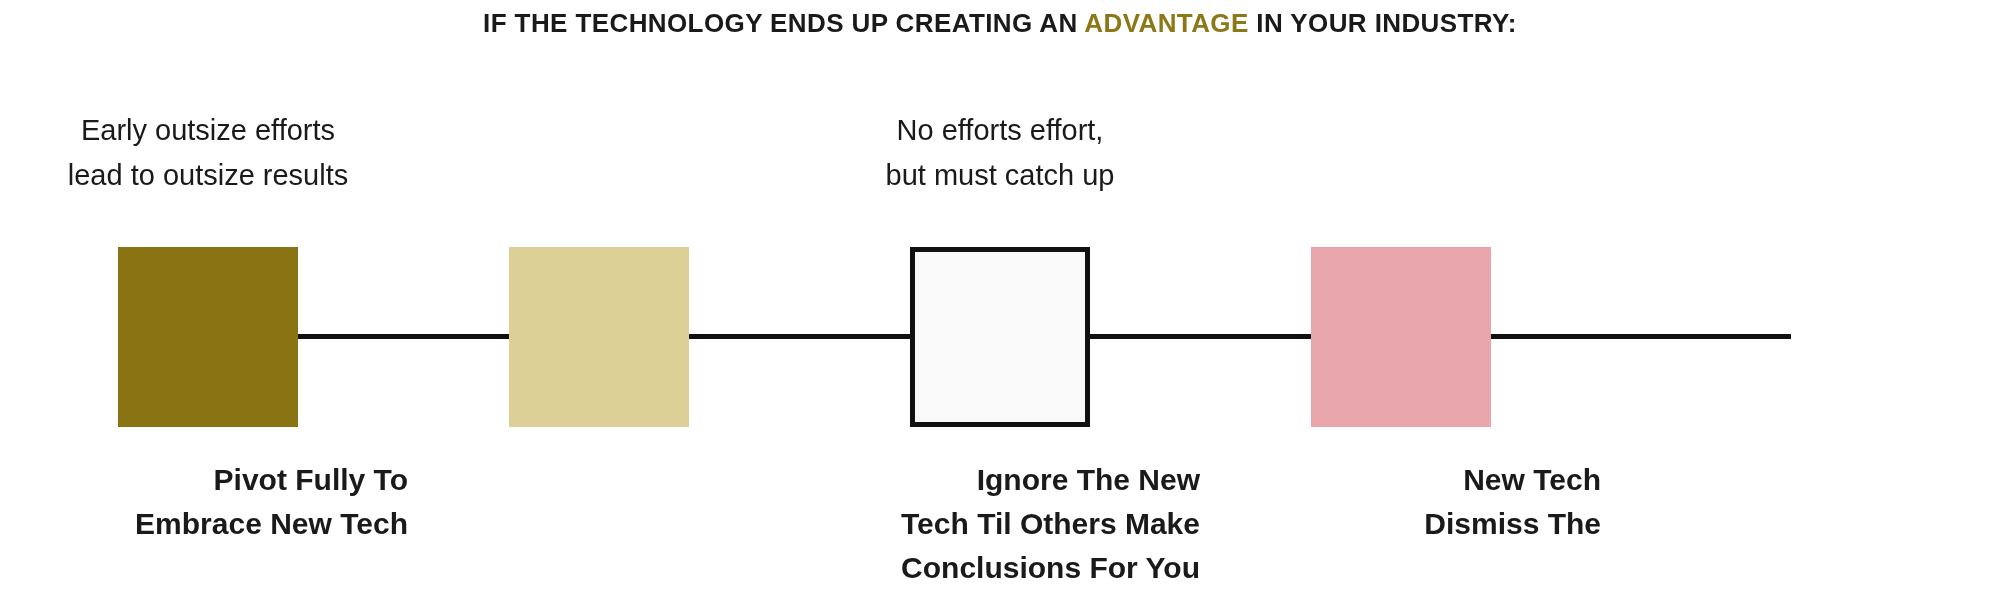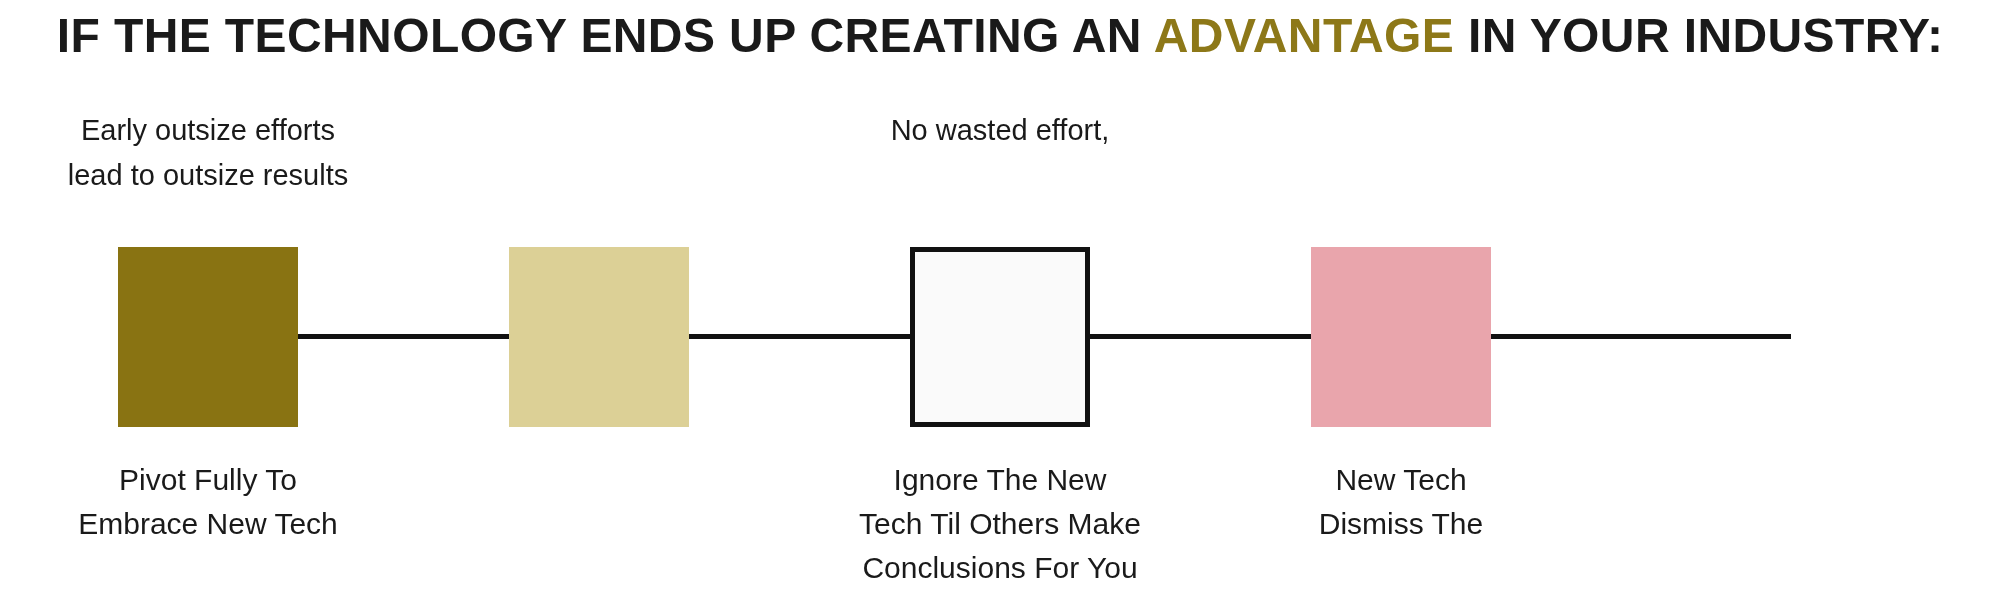--- a/index.html
+++ b/index.html
@@ -11,21 +11,21 @@
     font-family: "Liberation Sans", sans-serif;
     color: #1a1a1a;
     overflow: hidden;
   }
   .title {
     position: absolute;
     top: 8px;
     left: 0;
     width: 100%;
     text-align: center;
-    font-size: 48px;
+    font-size: 26px;
     font-weight: bold;
     letter-spacing: 0.4px;
     white-space: pre;
   }
   .title .hl { font-weight: bold; }
   .connector {
     position: absolute;
     top: 334px;
     left: 208px;
     width: 1583px;
@@ -63,21 +63,22 @@
     box-sizing: border-box;
   }
   .square.outlined { border: 5px solid #111111; }
   .label {
     position: absolute;
     top: 458px;
     left: 0;
     width: 100%;
     font-size: 30px;
     line-height: 44px;
-    font-weight: normal;
+    font-weight: bold;
+    text-align: right;
   }
 </style>
 </head>
 <body>
 
 <div class="canvas">
 
   <div class="title"><span>IF THE TECHNOLOGY ENDS UP CREATING AN </span><span class="hl" style="color: rgb(141, 120, 24);">ADVANTAGE</span><span> IN YOUR INDUSTRY:</span></div>
 
   <div class="connector" style="background: rgb(17, 17, 17);"></div>
@@ -93,21 +94,22 @@
       <div>Embrace New Tech</div>
     </div>
   </div>
 
   <div class="col col-1">
     <div class="square" style="background: rgb(220, 208, 150);"></div>
   </div>
 
   <div class="col col-2">
     <div class="annotation">
-      <div>No wasted effort,</div>
+      <div>No efforts effort,</div>
+      <div>but must catch up</div>
     </div>
     <div class="square outlined" style="background: rgb(250, 250, 250);"></div>
     <div class="label">
       <div>Ignore The New</div>
       <div>Tech Til Others Make</div>
       <div>Conclusions For You</div>
     </div>
   </div>
 
   <div class="col col-3">

